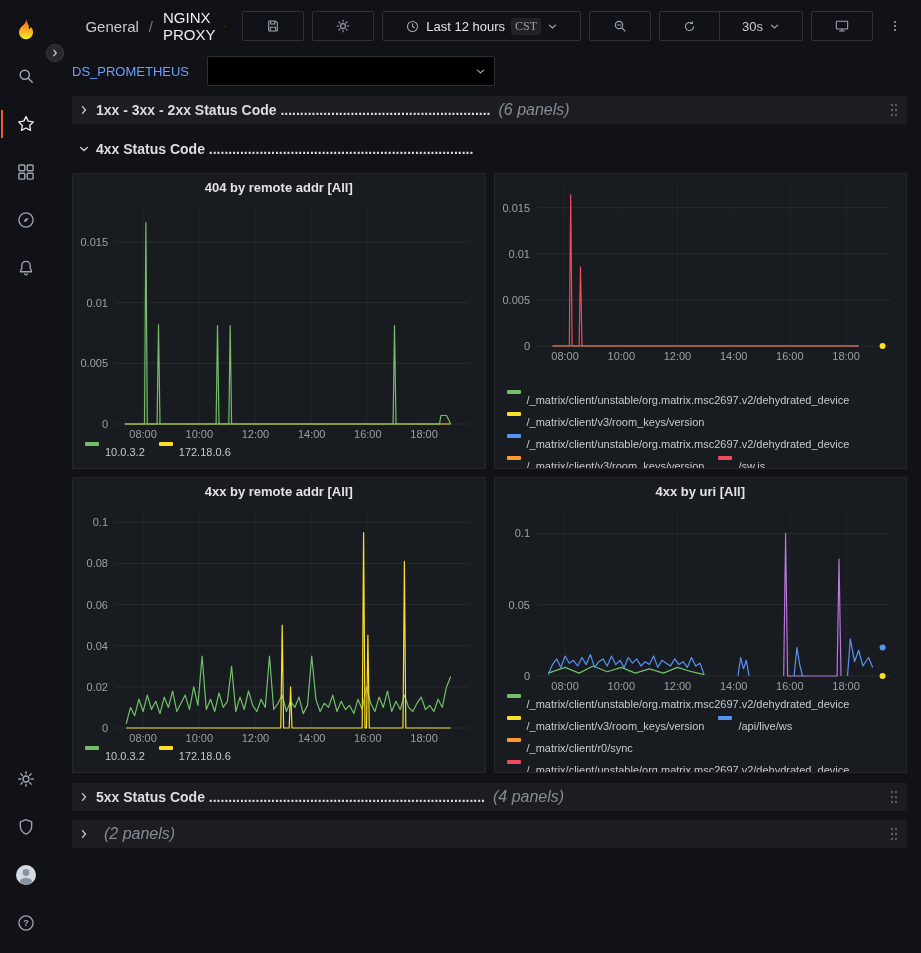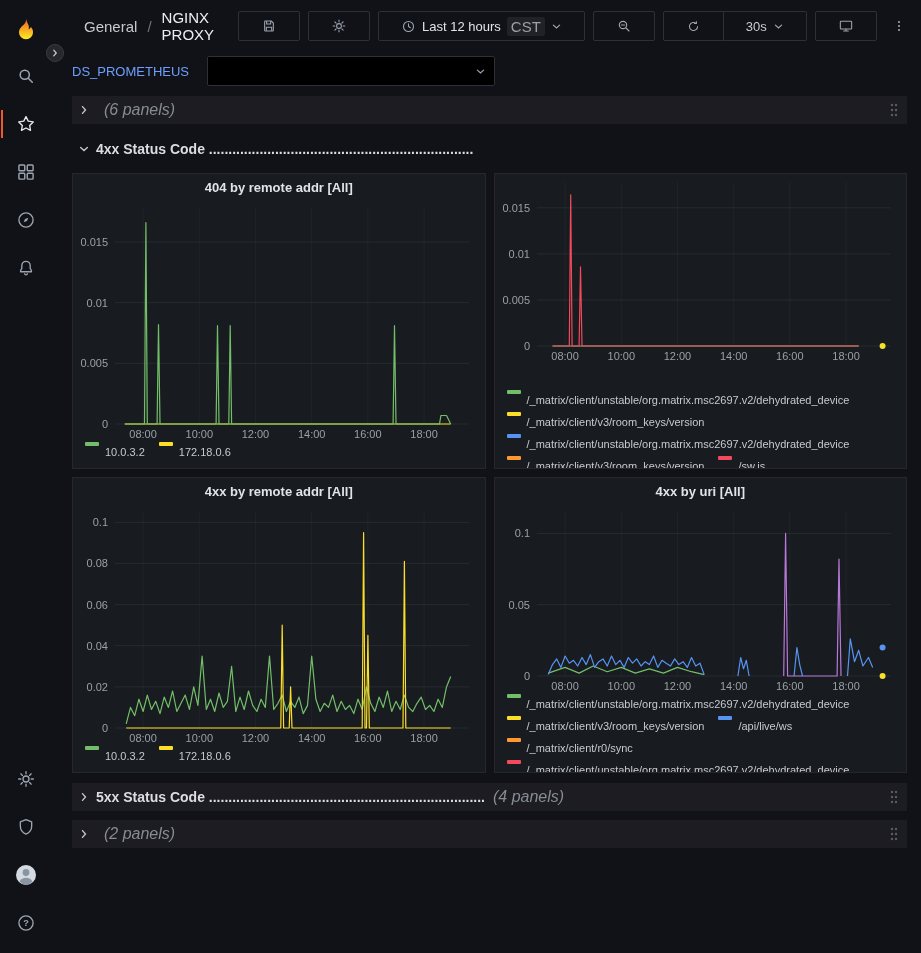--- a/index.html
+++ b/index.html
@@ -34,21 +34,21 @@
   .crumb-title { color:#eceef1; font-size:15px; font-weight:500; cursor:pointer; }
   .nav-right { margin-left:auto; display:flex; align-items:center; gap:8px; }
   .btn { height:30px; min-width:32px; display:flex; align-items:center; justify-content:center;
          gap:6px; border:1px solid #2e3036; border-radius:2px; background:transparent;
          color:#c7ccd3; padding:0 22px; cursor:pointer; font-size:13px; white-space:nowrap; }
   .btngroup { display:flex; }
   .btngroup .btn + .btn { border-left:none; border-radius:0 2px 2px 0; }
   .btngroup .btn:first-child { border-radius:2px 0 0 2px; }
   .iconbtn { width:28px; height:30px; display:flex; align-items:center; justify-content:center;
              cursor:pointer; color:#c7ccd3; }
-  .tz-chip { background:#202226; color:#9aa0a6; font-size:15px; padding:1px 4px; border-radius:2px; }
+  .tz-chip { background:#202226; color:#9aa0a6; font-size:12px; padding:1px 4px; border-radius:2px;font-family:Liberation Serif, serif; }
 
   
   .subnav { margin-left:52px; height:38px; display:flex; align-items:center; gap:10px;
             padding:0 14px 0 20px; }
   .var-label-blue { color:#6e9fff; font-weight:500; padding:0 8px 0 0; cursor:pointer; }
   .blackbox { width:288px; height:30px; background:#000; border:1px solid #2e3036; border-radius:2px;
               display:flex; align-items:center; justify-content:flex-end; padding:0 8px; cursor:pointer; }
   .chip-group { display:flex; }
   .chip { height:30px; border:1px solid #2e3036; display:flex; align-items:center; gap:6px;
           padding:0 10px; border-radius:2px 0 0 2px; color:#dfe2e6; cursor:pointer; }
@@ -262,20 +262,21 @@
     </svg>
   </div>
 </div>
 
 <div class="dash">
 
   <div class="rowhdr">
     <svg class="chev" viewBox="0 0 16 16" width="12" height="12">
       <path d="M6 3.5l4 4.5-4 4.5" fill="none" stroke="currentColor" stroke-width="1.8" stroke-linecap="round"></path>
     </svg>
+    <span class="row-title"><span>1xx - 3xx - 2xx Status Code</span> <span>......................................................</span></span>
     <span class="row-count">(6 panels)</span>
     <span class="row-handle">
       <svg viewBox="0 0 10 16" width="10" height="16">
         <g fill="currentColor">
             <circle cx="3" cy="3" r="1.2"></circle>
             <circle cx="7" cy="3" r="1.2"></circle>
             <circle cx="3" cy="8" r="1.2"></circle>
             <circle cx="7" cy="8" r="1.2"></circle>
             <circle cx="3" cy="13" r="1.2"></circle>
             <circle cx="7" cy="13" r="1.2"></circle>

